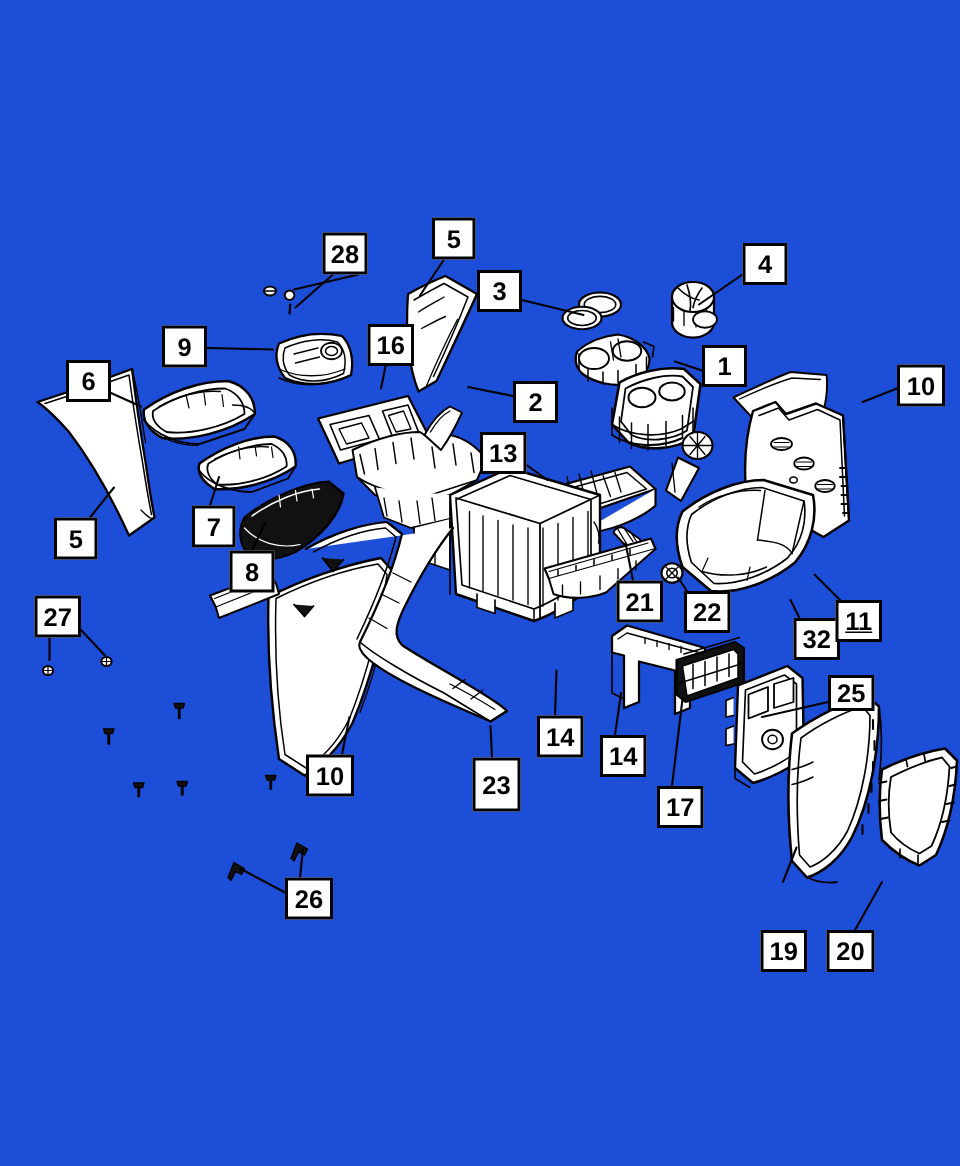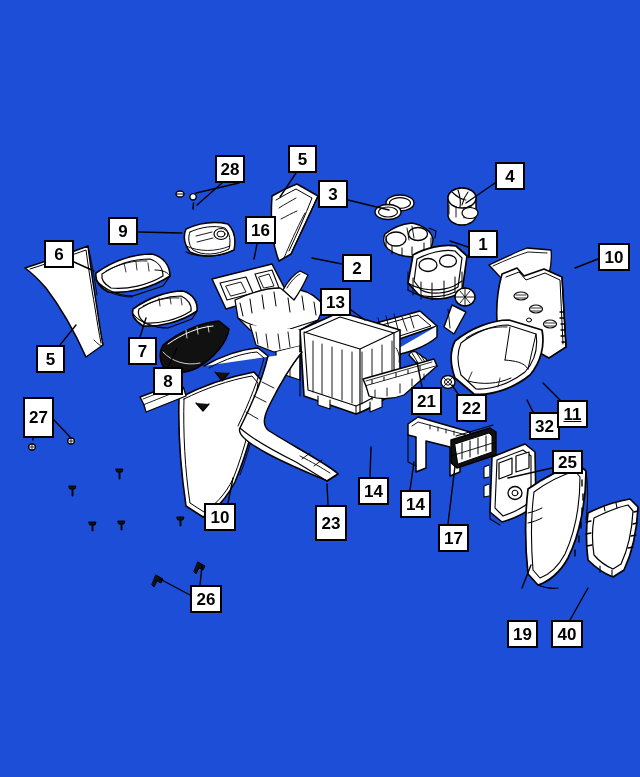--- a/index.html
+++ b/index.html
@@ -394,29 +394,29 @@
       <div class="callout" style="left: 108px; top: 217px; width: 30px; height: 28px; font-size: 17px;">9</div>
       <div class="callout" style="left: 245px; top: 216px; width: 31px; height: 28px; font-size: 17px;">16</div>
       <div class="callout" style="left: 468px; top: 230px; width: 30px; height: 28px; font-size: 17px;">1</div>
       <div class="callout" style="left: 598px; top: 243px; width: 32px; height: 28px; font-size: 17px;">10</div>
       <div class="callout" style="left: 44px; top: 240px; width: 30px; height: 28px; font-size: 17px;">6</div>
       <div class="callout" style="left: 342px; top: 254px; width: 30px; height: 28px; font-size: 17px;">2</div>
       <div class="callout" style="left: 320px; top: 288px; width: 31px; height: 28px; font-size: 17px;">13</div>
       <div class="callout" style="left: 36px; top: 345px; width: 29px; height: 28px; font-size: 17px;">5</div>
       <div class="callout" style="left: 128px; top: 337px; width: 29px; height: 28px; font-size: 17px;">7</div>
       <div class="callout" style="left: 153px; top: 367px; width: 30px; height: 28px; font-size: 17px;">8</div>
-      <div class="callout" style="left: 23px; top: 397px; width: 31px; height: 41px; font-size: 17px;">27</div>
+      <div class="callout" style="left: 23px; top: 397px; width: 31px; height: 28px; font-size: 17px;">27</div>
       <div class="callout" style="left: 411px; top: 387px; width: 31px; height: 28px; font-size: 17px;">21</div>
       <div class="callout" style="left: 456px; top: 394px; width: 31px; height: 28px; font-size: 17px;">22</div>
       <div class="callout" style="left: 529px; top: 412px; width: 31px; height: 28px; font-size: 17px;">32</div>
       <div class="callout" style="left: 557px; top: 400px; width: 31px; height: 28px; font-size: 17px; text-decoration: underline;">11</div>
       <div class="callout" style="left: 552px; top: 450px; width: 31px; height: 24px; font-size: 17px;">25</div>
       <div class="callout" style="left: 358px; top: 477px; width: 31px; height: 28px; font-size: 17px;">14</div>
       <div class="callout" style="left: 400px; top: 490px; width: 31px; height: 28px; font-size: 17px;">14</div>
       <div class="callout" style="left: 204px; top: 503px; width: 32px; height: 28px; font-size: 17px;">10</div>
       <div class="callout" style="left: 315px; top: 505px; width: 32px; height: 36px; font-size: 17px;">23</div>
       <div class="callout" style="left: 438px; top: 524px; width: 31px; height: 28px; font-size: 17px;">17</div>
       <div class="callout" style="left: 507px; top: 588px; width: 31px; height: 28px; font-size: 17px; margin-top: 32px;">19</div>
-      <div class="callout" style="left: 551px; top: 620px; width: 32px; height: 28px; font-size: 17px;">40</div>
+      <div class="callout" style="left: 551px; top: 620px; width: 32px; height: 28px; font-size: 17px;">20</div>
       <div class="callout" style="left: 190px; top: 585px; width: 32px; height: 28px; font-size: 17px;">26</div>
     </div>
 
 </div>
 
 </body></html>

